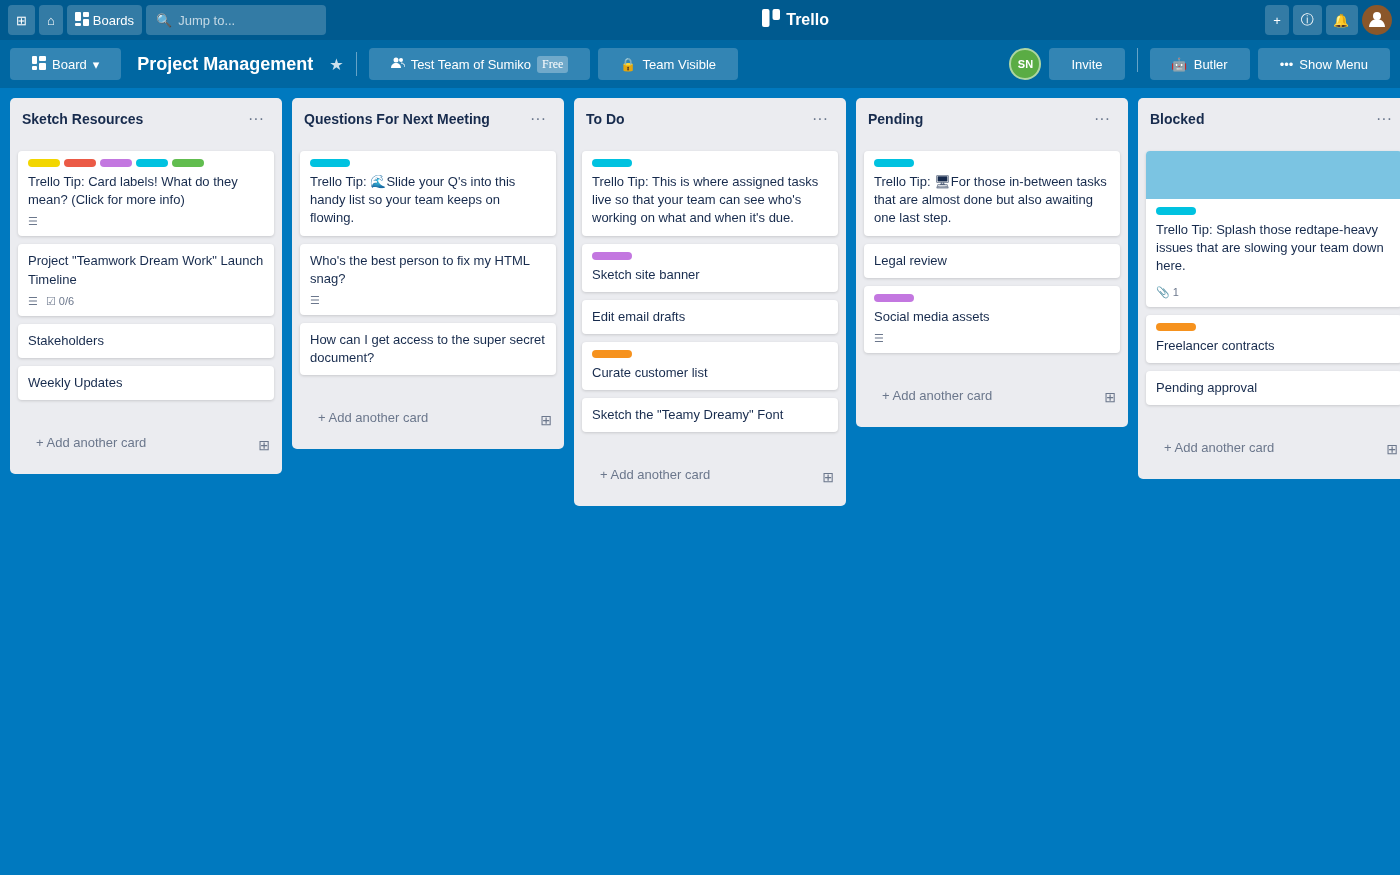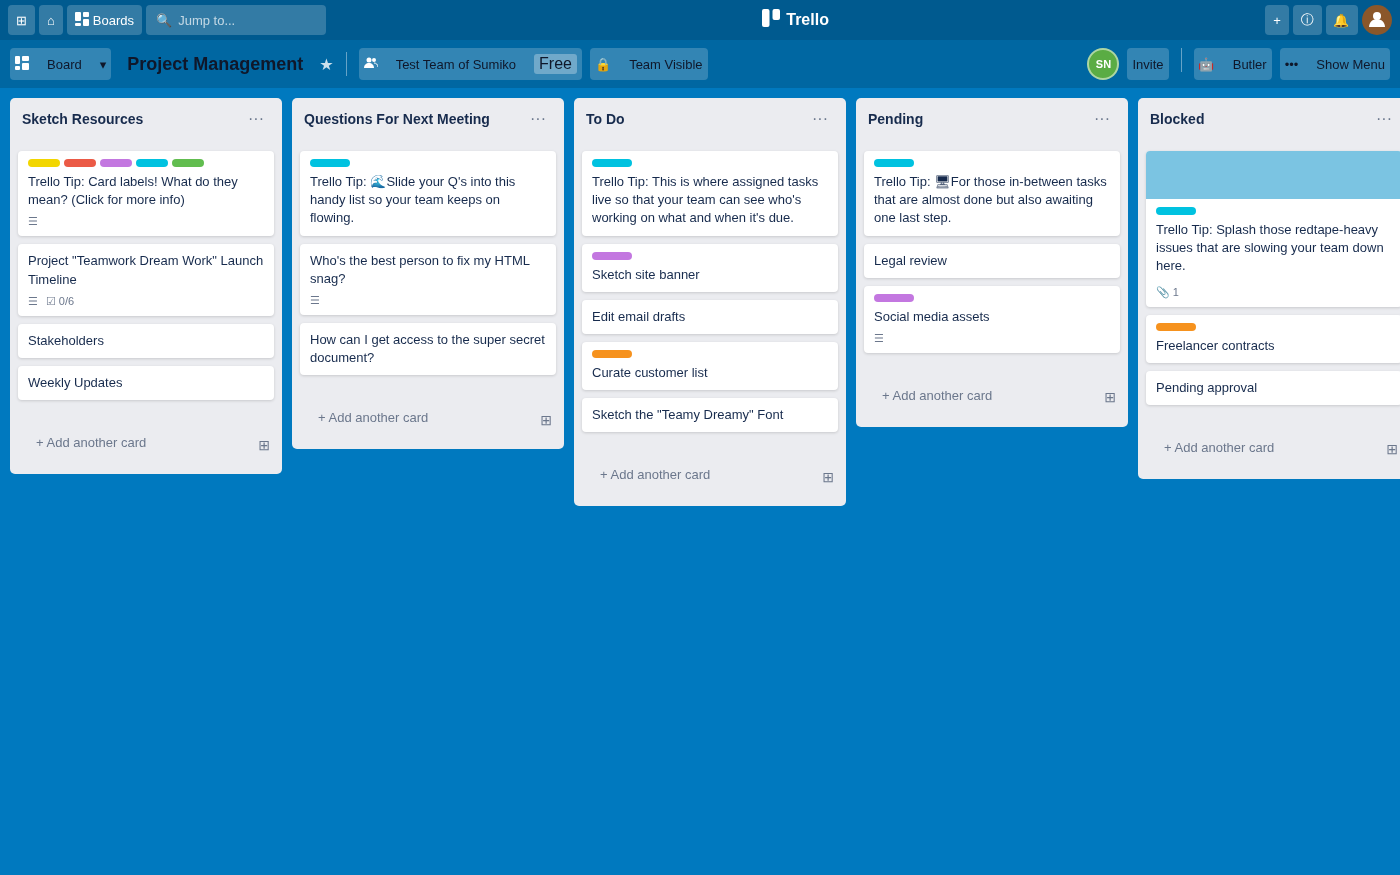--- a/index.html
+++ b/index.html
@@ -80,21 +80,21 @@
     
     .board-header {
       background: rgba(0,0,0,0.15);
       height: 48px;
       display: flex;
       align-items: center;
       padding: 0 10px;
       gap: 8px;
     }
     .board-title {
-      color: #0f172a;
+      color: #ffffff;
       font-size: 18px;
       font-weight: 700;
       padding: 4px 8px;
       border-radius: 4px;
       cursor: pointer;
     }
     .board-star {
       color: rgba(255,255,255,0.8);
       cursor: pointer;
       font-size: 16px;
@@ -102,34 +102,35 @@
     .board-divider {
       width: 1px;
       height: 24px;
       background: rgba(255,255,255,0.4);
       margin: 0 4px;
     }
     .header-pill {
       background: rgba(255,255,255,0.2);
       border: none;
       border-radius: 4px;
-      color: #0f172a;
+      color: #ffffff;
       font-size: 13px;
       height: 32px;
-      padding: 0 5px;
-      cursor: pointer;
-      display: flex;
-      align-items: center;
-      gap: 18px;
+      padding: 0 22px;
+      cursor: pointer;
+      display: flex;
+      align-items: center;
+      gap: 6px;
     }
     .free-badge {
       background: rgba(255,255,255,0.3);
       border-radius: 3px;
       padding: 1px 5px;
-      font-size: 16px;
+      font-size: 12px;
+      font-family: Liberation Serif, serif;
     }
     .header-right {
       margin-left: auto;
       display: flex;
       align-items: flex-start;
       gap: 8px;
     }
     .team-avatar {
       width: 32px; height: 32px;
       border-radius: 50%;

